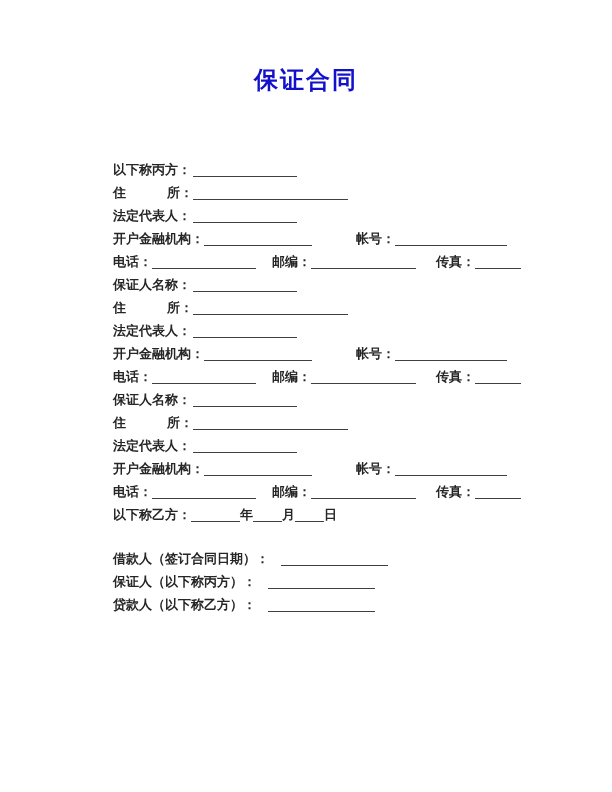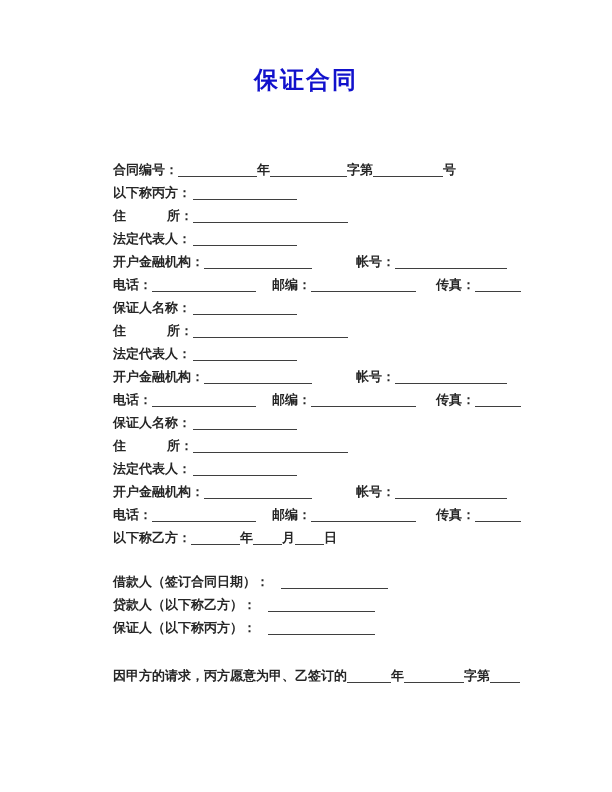--- a/index.html
+++ b/index.html
@@ -58,37 +58,35 @@
     height: 1px;
   }
   .spacer { width: 1px; }
 </style>
 </head>
 <body>
 
 <div class="page">
   <h1 class="doc-title" style="color: rgb(17, 17, 204);">保证合同</h1>
   <div class="content" id="form-content" style="color: rgb(38, 38, 38);">
-      <div class="line"><span class="lbl">合同编号：</span><span class="blank" style="width: 79px;"></span><span class="lbl">年</span><span class="blank" style="width: 77px;"></span><span class="lbl">字第</span><span class="blank" style="width: 70px;"></span><span class="lbl">号</span></div>
       <div class="line"><span class="lbl" style="width: 80px;">以下称丙方：</span><span class="blank" style="width: 104px;"></span></div>
       <div class="line"><span class="lbl">住</span><span class="gap" style="width: 41px;"></span><span class="lbl">所：</span><span class="blank" style="width: 155px;"></span></div>
       <div class="line"><span class="lbl" style="width: 80px;">法定代表人：</span><span class="blank" style="width: 104px;"></span></div>
       <div class="line"><span class="lbl">开户金融机构：</span><span class="blank" style="width: 108px;"></span><span class="gap" style="width: 44px;"></span><span class="lbl">帐号：</span><span class="blank" style="width: 112px;"></span></div>
       <div class="line"><span class="lbl">电话：</span><span class="blank" style="width: 104px;"></span><span class="gap" style="width: 16px;"></span><span class="lbl">邮编：</span><span class="blank" style="width: 105px;"></span><span class="gap" style="width: 20px;"></span><span class="lbl">传真：</span><span class="blank" style="width: 46px;"></span></div>
       <div class="line"><span class="lbl" style="width: 80px;">保证人名称：</span><span class="blank" style="width: 104px;"></span></div>
       <div class="line"><span class="lbl">住</span><span class="gap" style="width: 41px;"></span><span class="lbl">所：</span><span class="blank" style="width: 155px;"></span></div>
       <div class="line"><span class="lbl" style="width: 80px;">法定代表人：</span><span class="blank" style="width: 104px;"></span></div>
       <div class="line"><span class="lbl">开户金融机构：</span><span class="blank" style="width: 108px;"></span><span class="gap" style="width: 44px;"></span><span class="lbl">帐号：</span><span class="blank" style="width: 112px;"></span></div>
       <div class="line"><span class="lbl">电话：</span><span class="blank" style="width: 104px;"></span><span class="gap" style="width: 16px;"></span><span class="lbl">邮编：</span><span class="blank" style="width: 105px;"></span><span class="gap" style="width: 20px;"></span><span class="lbl">传真：</span><span class="blank" style="width: 46px;"></span></div>
       <div class="line"><span class="lbl" style="width: 80px;">保证人名称：</span><span class="blank" style="width: 104px;"></span></div>
       <div class="line"><span class="lbl">住</span><span class="gap" style="width: 41px;"></span><span class="lbl">所：</span><span class="blank" style="width: 155px;"></span></div>
       <div class="line"><span class="lbl" style="width: 80px;">法定代表人：</span><span class="blank" style="width: 104px;"></span></div>
       <div class="line"><span class="lbl">开户金融机构：</span><span class="blank" style="width: 108px;"></span><span class="gap" style="width: 44px;"></span><span class="lbl">帐号：</span><span class="blank" style="width: 112px;"></span></div>
       <div class="line"><span class="lbl">电话：</span><span class="blank" style="width: 104px;"></span><span class="gap" style="width: 16px;"></span><span class="lbl">邮编：</span><span class="blank" style="width: 105px;"></span><span class="gap" style="width: 20px;"></span><span class="lbl">传真：</span><span class="blank" style="width: 46px;"></span></div>
       <div class="line"><span class="lbl">以下称乙方：</span><span class="blank" style="width: 49px;"></span><span class="lbl">年</span><span class="blank" style="width: 29px;"></span><span class="lbl">月</span><span class="blank" style="width: 29px;"></span><span class="lbl">日</span></div>
       <div class="spacer" style="height: 21px;"></div>
       <div class="line"><span class="lbl">借款人（签订合同日期）：</span><span class="gap" style="width: 12px;"></span><span class="blank" style="width: 107px;"></span></div>
+      <div class="line"><span class="lbl">保证人（以下称丙方）：</span><span class="gap" style="width: 12px;"></span><span class="blank" style="width: 107px;"></span></div>
       <div class="line"><span class="lbl">贷款人（以下称乙方）：</span><span class="gap" style="width: 12px;"></span><span class="blank" style="width: 107px;"></span></div>
-      <div class="line"><span class="lbl">保证人（以下称丙方）：</span><span class="gap" style="width: 12px;"></span><span class="blank" style="width: 107px;"></span></div>
       <div class="spacer" style="height: 25px;"></div>
-      <div class="line"><span class="lbl">因甲方的请求，丙方愿意为甲、乙签订的</span><span class="blank" style="width: 44px;"></span><span class="lbl">年</span><span class="blank" style="width: 60px;"></span><span class="lbl">字第</span><span class="blank" style="width: 30px;"></span></div>
     </div>
 </div>
 
 </body></html>

